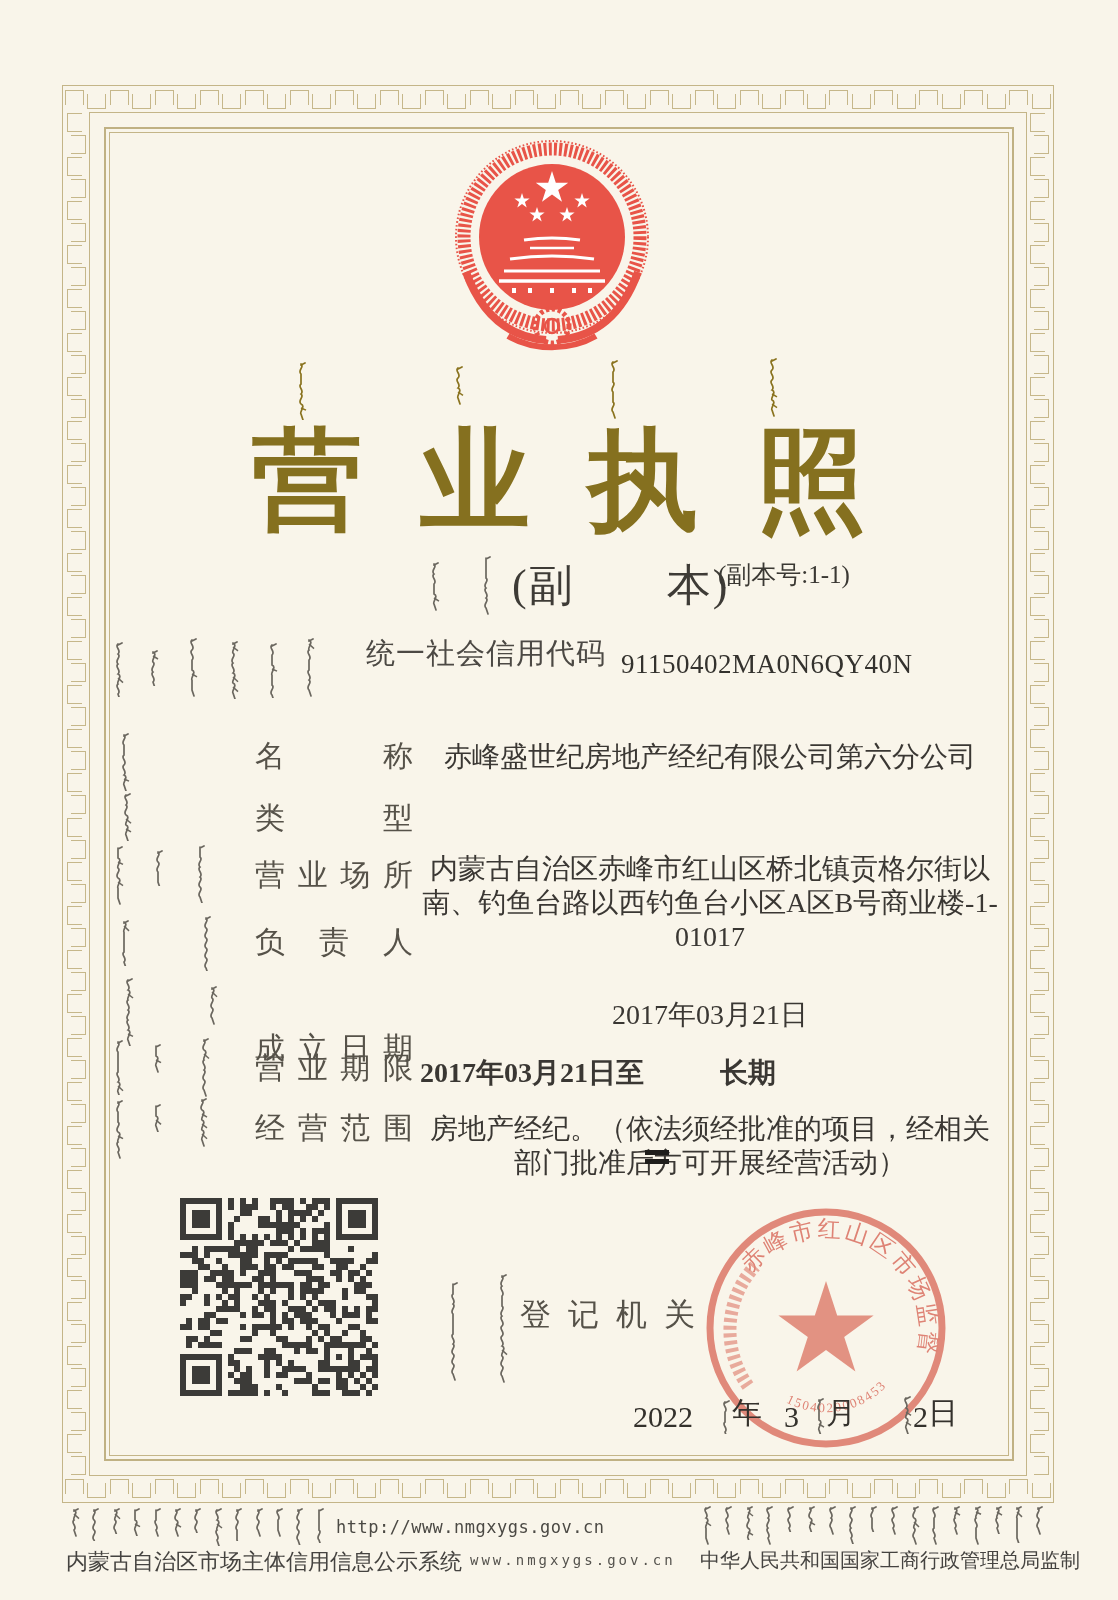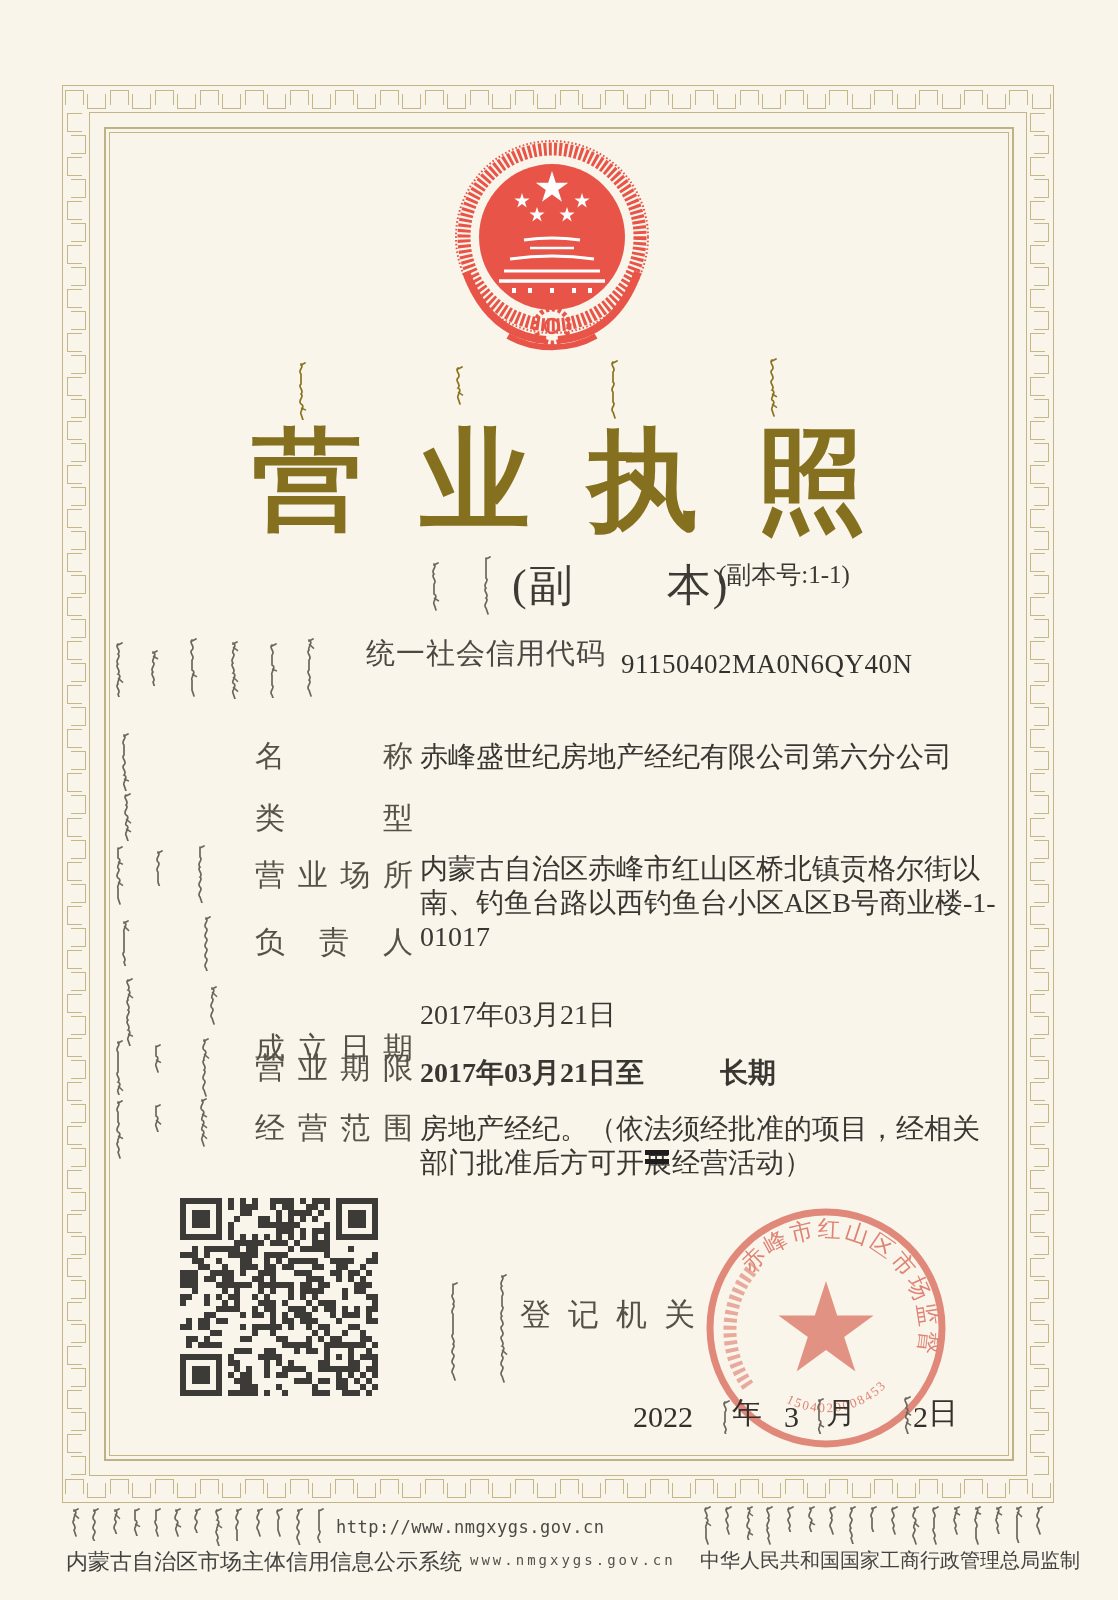--- a/index.html
+++ b/index.html
@@ -42,21 +42,21 @@
   #subtitle { position:absolute; left:512px; top:556px; font-size:44px; color:#3e3b36; letter-spacing:2px; }
   #copy-number { position:absolute; left:674px; top:558px; font-size:25px; color:#3a3833;margin-left:44px; }
 
   
   #credit-label { position:absolute; left:318px; top:634px; font-size:29px; color:#4c4944; letter-spacing:1px;margin-left:48px; }
   #credit-value { position:absolute; left:585px; top:649px; font-size:27px; color:#34322e; letter-spacing:0.5px;margin-left:36px; }
 
   
   .flabel { position:absolute; left:255px; width:158px; font-size:30px; color:#565249;
             text-align:justify; text-align-last:justify; }
-  .fvalue { position:absolute; left:420px; width:580px; font-size:28px; color:#3a3733; line-height:1.22; }
+  .fvalue { position:absolute; left:420px; width:580px; font-size:28px; color:#3a3733; line-height:1.22;text-align:center; }
   .duration { margin-left:76px; }
 
   
   #qr { position:absolute; left:180px; top:1198px; }
   #reg-label { position:absolute; left:520px; top:1294px; font-size:31px; color:#565249; letter-spacing:17px; }
   #seal { position:absolute; left:698px; top:1200px; opacity:.84; mix-blend-mode:multiply; }
   .sealTxt { font-size:23px; letter-spacing:3px; fill:#df7166; font-family:"Liberation Serif",serif; }
   .sealNum { font-size:13px; letter-spacing:2px; fill:#df7166; }
   #date-row { position:absolute; left:633px; top:1393px; display:flex; align-items:flex-end;
               font-size:30px; color:#34312c; }

